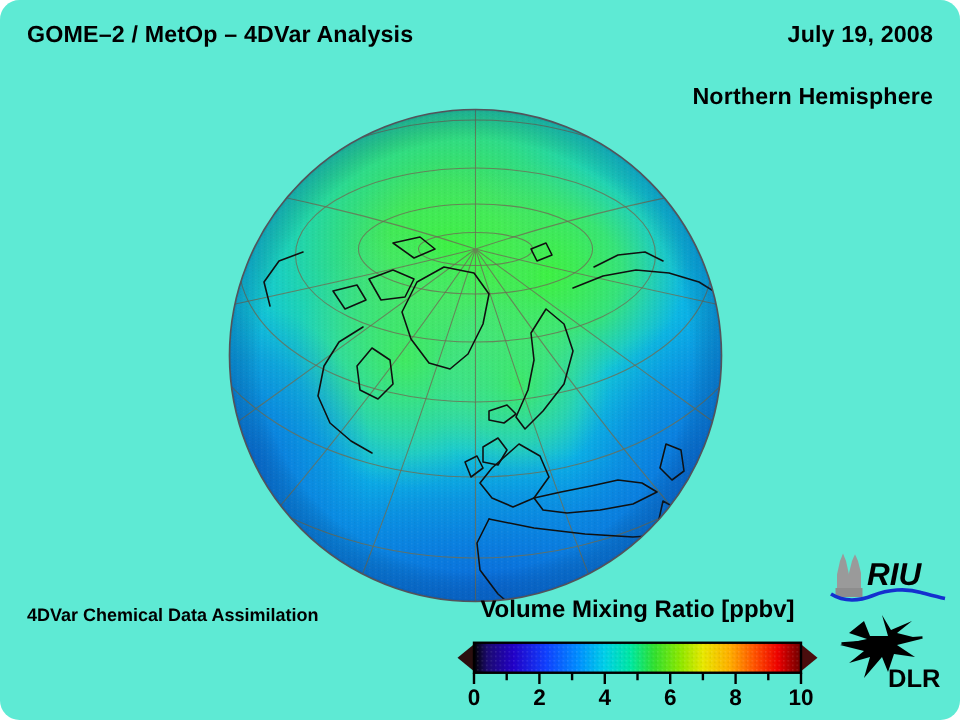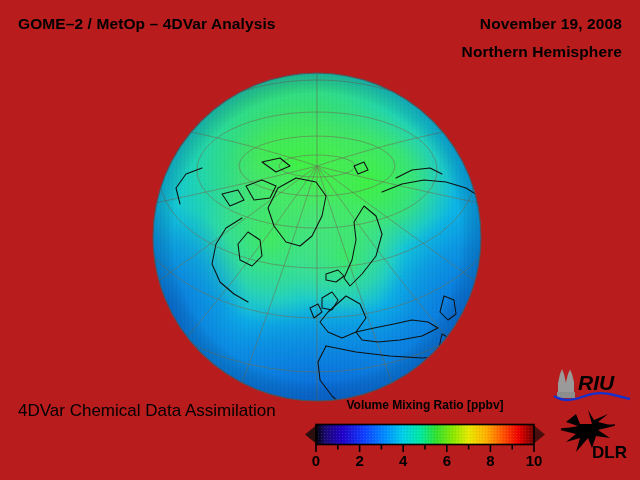--- a/index.html
+++ b/index.html
@@ -1,49 +1,49 @@
 <!DOCTYPE html>
 <html><head>
 <meta charset="utf-8">
 <style>
   html,body{margin:0;padding:0;background:#ffffff;}
   body{width:640px;height:480px;overflow:hidden;
        font-family:"Liberation Sans","DejaVu Sans",sans-serif;color:#000;}
-  #page{position:relative;width:640px;height:480px;background:#b91c1c;}
+  #page{position:relative;width:640px;height:480px;background:#5eead4;border-radius:13px;}
 
   .hdr{position:absolute;font-weight:bold;font-size:15.5px;letter-spacing:.1px;white-space:nowrap;}
   #title-main{left:18px;top:15px;}
   #title-sub{left:18px;top:43px;}
   #date{right:18px;top:15px;text-align:right;}
-  #region{right:18px;top:43px;text-align:center;}
+  #region{right:18px;top:56px;text-align:center;}
   #title-sub sub{font-size:11px;vertical-align:baseline;position:relative;top:3px;}
 
   #globe-wrap{position:absolute;left:150px;top:70px;width:334px;height:334px;}
   #globe-svg{display:block;}
 
-  #credits{position:absolute;left:18px;top:400px;font-size:17px;font-weight:normal;line-height:21.5px;}
+  #credits{position:absolute;left:18px;top:400px;font-size:12px;font-weight:bold;line-height:21.5px;}
   #credits div{white-space:nowrap;}
 
   #cbar-block{position:absolute;left:300px;top:398px;width:250px;}
-  #cbar-title{font-size:12px;font-weight:bold;text-align:center;white-space:nowrap;}
+  #cbar-title{font-size:16px;font-weight:bold;text-align:center;white-space:nowrap;}
   #cbar-svg{display:block;margin-top:3px;}
 
   #logos{position:absolute;right:6px;top:368px;width:86px;text-decoration:underline;}
   #riu-svg{display:block;margin-left:4px;}
   #dlr-svg{display:block;margin-left:10px;margin-top:6px;}
 </style>
 </head>
 <body>
 
 <div id="page">
 
   <div class="hdr" id="title-main">GOME–2 / MetOp – 4DVar Analysis</div>
 
 
-  <div class="hdr" id="date">November 19, 2008</div>
+  <div class="hdr" id="date">July 19, 2008</div>
 
   <div class="hdr" id="region">Northern Hemisphere</div>
 
   <div id="globe-wrap">
     <svg id="globe-svg" width="334" height="334" viewBox="0 0 334 334">
       <defs>
         <clipPath id="diskClip">
             <circle cx="167" cy="167" r="164"></circle>
           </clipPath>
 

